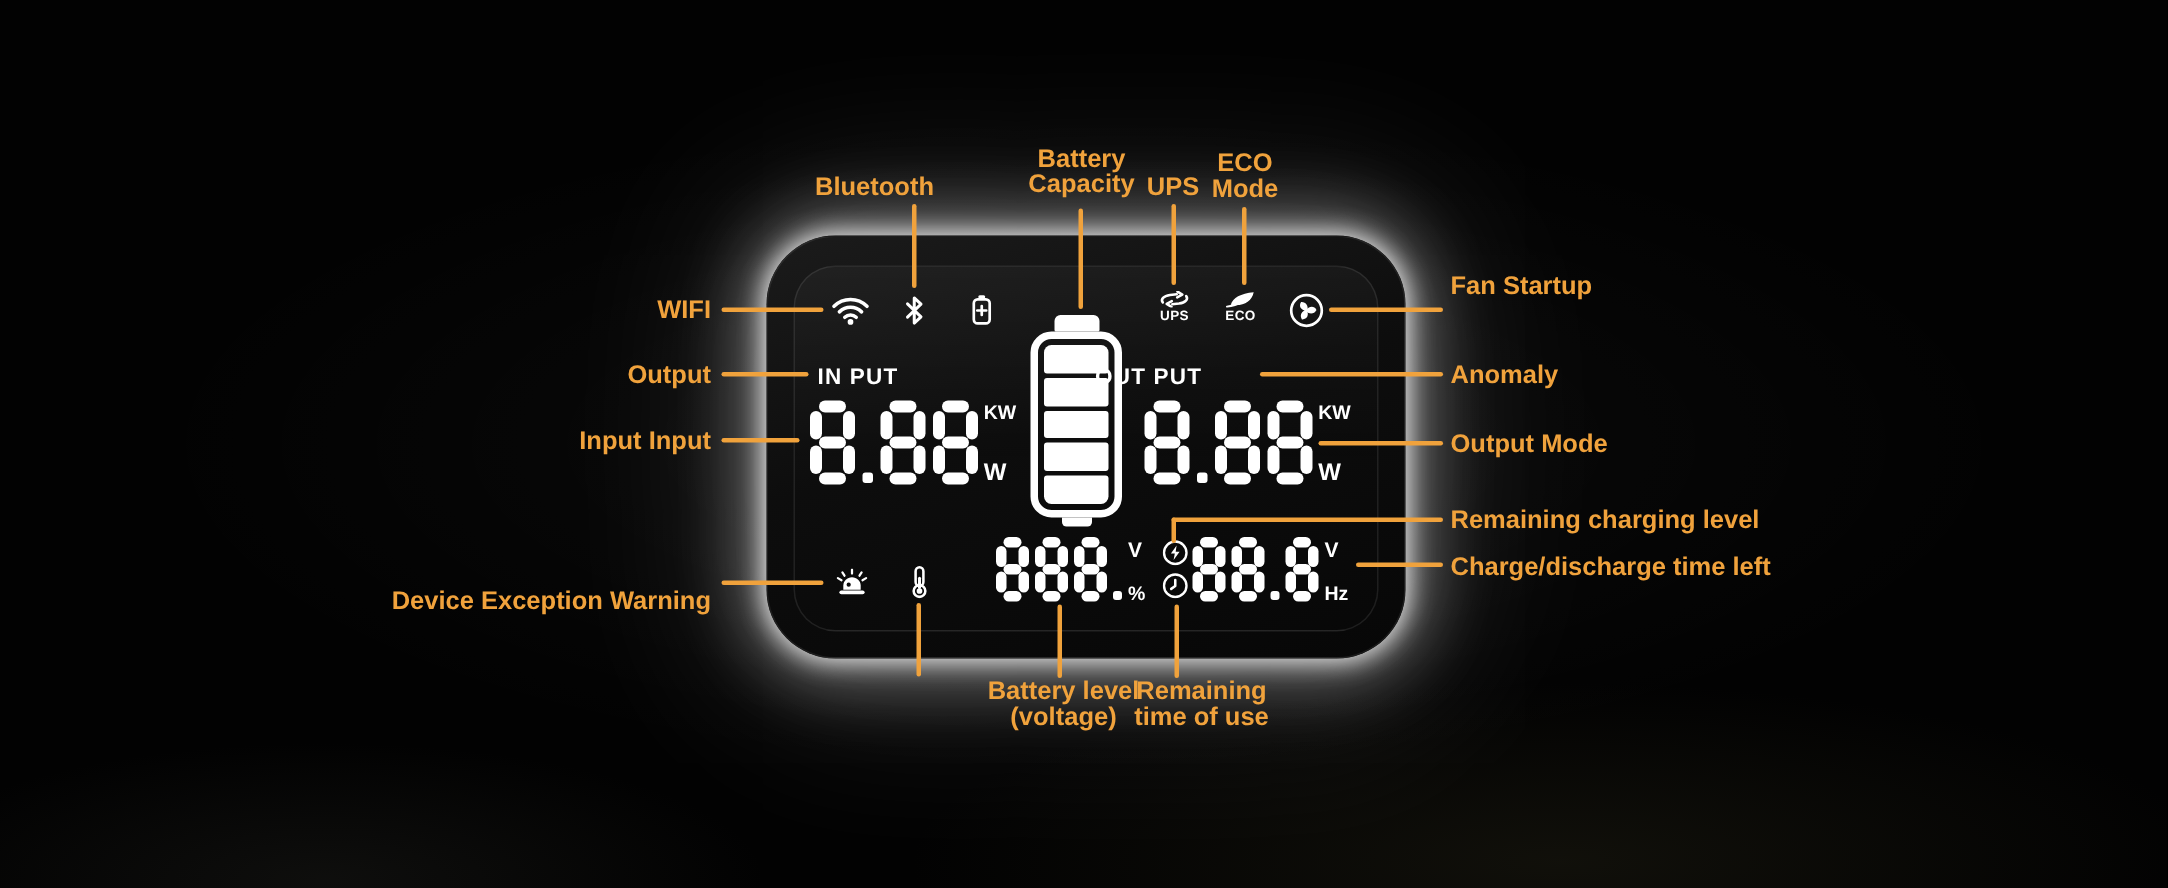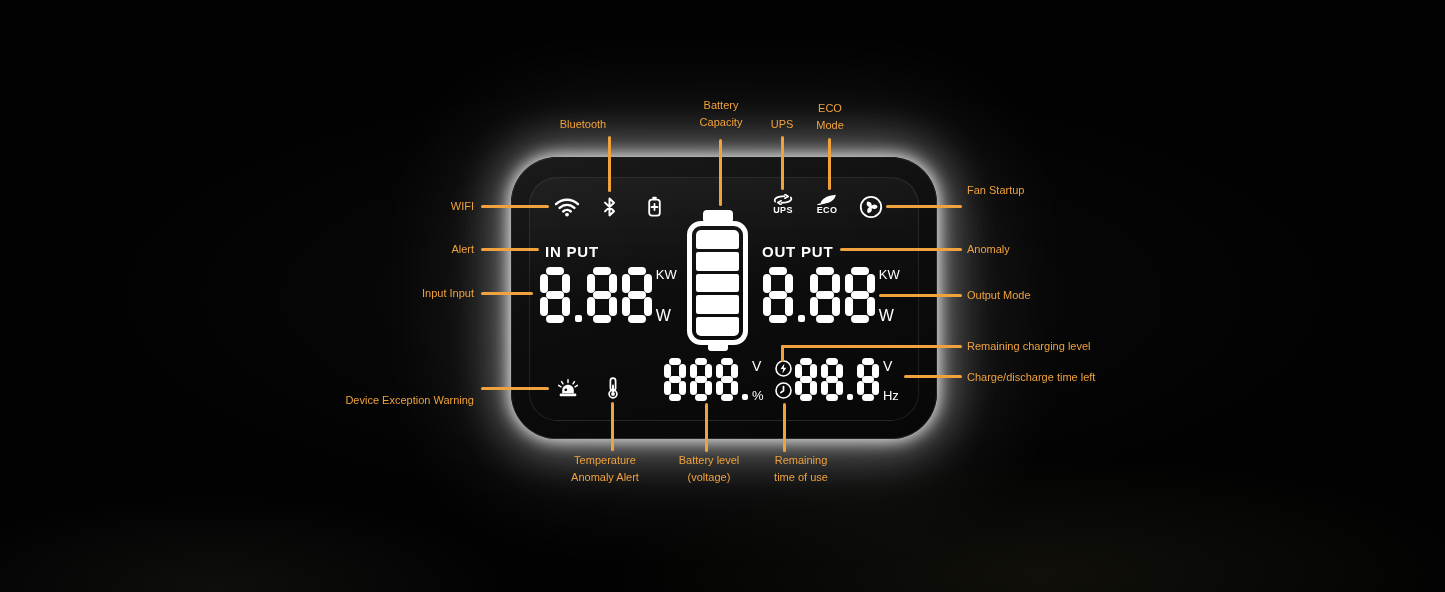--- a/index.html
+++ b/index.html
@@ -19,21 +19,21 @@
     background:linear-gradient(165deg,#1b1b1b 0%,#0d0d0d 45%,#070707 100%);
     box-shadow:0 0 16px 2px rgba(255,255,255,0.85),0 0 46px 14px rgba(255,255,255,0.38),0 0 110px 44px rgba(255,255,255,0.10);
     border:1px solid rgba(255,255,255,0.08);
   }
   .screen{
     position:absolute;left:529px;top:177px;width:388px;height:242px;border-radius:28px;
     border:1px solid rgba(255,255,255,0.09);
     background:linear-gradient(180deg,rgba(255,255,255,0.035),rgba(255,255,255,0) 55%);
   }
   
-  .lbl{position:absolute;color:var(--accent);font-size:11px;font-weight:400;line-height:17px;white-space:pre-line;}
+  .lbl{position:absolute;color:var(--accent);font-size:17px;font-weight:700;line-height:17px;white-space:pre-line;}
   .lbl.l{right:971px;text-align:right;}
   .lbl.r{left:967px;text-align:left;}
   .lbl.c{transform:translateX(-50%);text-align:center;}
   
   .cl{position:absolute;background:var(--accent);border-radius:2px;}
   .cl.h{height:3px;}
   .cl.v{width:3px;}
   
   .dlabel{position:absolute;color:#fff;font-size:15px;font-weight:700;letter-spacing:0.8px;}
   .po{position:absolute;}
@@ -45,21 +45,21 @@
   .sd{position:relative;width:var(--dw);height:var(--dh);flex:none;display:block;}
   .sd span{position:absolute;background:#fff;border-radius:calc(var(--t)/2);}
   .s-top{top:0;left:calc(var(--t)*0.75);right:calc(var(--t)*0.75);height:var(--t);}
   .s-mid{top:calc(50% - var(--t)/2);left:calc(var(--t)*0.75);right:calc(var(--t)*0.75);height:var(--t);}
   .s-bot{bottom:0;left:calc(var(--t)*0.75);right:calc(var(--t)*0.75);height:var(--t);}
   .s-tl{left:0;top:calc(var(--t)*0.75 + 1px);width:var(--t);height:calc(50% - var(--t)*1.1);}
   .s-tr{right:0;top:calc(var(--t)*0.75 + 1px);width:var(--t);height:calc(50% - var(--t)*1.1);}
   .s-bl{left:0;bottom:calc(var(--t)*0.75 + 1px);width:var(--t);height:calc(50% - var(--t)*1.1);}
   .s-br{right:0;bottom:calc(var(--t)*0.75 + 1px);width:var(--t);height:calc(50% - var(--t)*1.1);}
   .sdot{width:calc(var(--t)*0.85);height:calc(var(--t)*0.85);background:#fff;border-radius:2px;align-self:flex-end;flex:none;margin-bottom:1px;}
-  .units{display:flex;flex-direction:column;justify-content:space-between;margin-left:4px;padding:1px 0;color:#fff;font-weight:400;line-height:1;}
+  .units{display:flex;flex-direction:column;justify-content:space-between;margin-left:4px;padding:1px 0;color:#fff;font-weight:700;line-height:1;}
   .u-lg-top{font-size:13px;} .u-lg-bot{font-size:16px;}
   .u-sm-top{font-size:14px;} .u-sm-bot{font-size:13px;}
   
   .batt-nub-top{position:absolute;left:703px;top:210px;width:30px;height:11px;background:#fff;border-radius:4px 4px 1px 1px;}
   .batt-body{position:absolute;left:687px;top:221px;width:61px;height:124px;border:5px solid #fff;border-radius:14px;padding:4px;box-sizing:border-box;}
   .batt-cells{width:100%;height:100%;display:flex;flex-direction:column;gap:3px;}
   .batt-cell{flex:1;background:#fff;border-radius:2px;}
   .batt-cell:first-child{border-radius:5px 5px 2px 2px;}
   .batt-cell:last-child{border-radius:2px 2px 5px 5px;}
   .batt-nub-bot{position:absolute;left:708px;top:345px;width:20px;height:6px;background:#fff;border-radius:0 0 3px 3px;}
@@ -167,21 +167,21 @@
     <div class="batt-cells">
         <div class="batt-cell"></div>
         <div class="batt-cell"></div>
         <div class="batt-cell"></div>
         <div class="batt-cell"></div>
         <div class="batt-cell"></div>
       </div>
   </div>
   <div class="batt-nub-bot"></div>
 
-  <div class="dlabel" style="left:762px;top:243px">OUT PUT</div>
+  <div class="dlabel" style="left:730px;top:243px">OUT PUT</div>
   <div class="segrow seg-lg" style="left:763px;top:267px">
     <div class="segs">
         <i class="sd">
           <span class="s-top"></span>
           <span class="s-tl"></span>
           <span class="s-tr"></span>
           <span class="s-mid"></span>
           <span class="s-bl"></span>
           <span class="s-br"></span>
           <span class="s-bot"></span>
@@ -324,37 +324,35 @@
   <div class="cl v" style="left:608px;top:136px;height:56px"></div>
   <div class="cl v" style="left:719px;top:139px;height:67px"></div>
   <div class="cl v" style="left:781px;top:136px;height:54px"></div>
   <div class="cl v" style="left:828px;top:138px;height:52px"></div>
 
   <div class="cl v" style="left:611px;top:402px;height:49px"></div>
   <div class="cl v" style="left:705px;top:403px;height:49px"></div>
   <div class="cl v" style="left:783px;top:403px;height:49px"></div>
 
   <div class="lbl l" style="top:198px">WIFI</div>
-  <div class="lbl l" style="top:241px">Alert</div>
+  <div class="lbl l" style="top:241px">Output</div>
   <div class="lbl l" style="top:285px">Input Input</div>
   <div class="lbl l" style="top:392px">Device Exception Warning</div>
 
   <div class="lbl c" style="left:583px;top:116px">Bluetooth</div>
   <div class="lbl c" style="left:721px;top:97px">Battery
 Capacity</div>
   <div class="lbl c" style="left:782px;top:116px">UPS</div>
   <div class="lbl c" style="left:830px;top:100px">ECO
 Mode</div>
 
   <div class="lbl r" style="top:182px">Fan Startup</div>
   <div class="lbl r" style="top:241px">Anomaly</div>
   <div class="lbl r" style="top:287px">Output Mode</div>
   <div class="lbl r" style="top:338px">Remaining charging level</div>
   <div class="lbl r" style="top:369px">Charge/discharge time left</div>
 
-  <div class="lbl c" style="left:605px;top:452px">Temperature
-Anomaly Alert</div>
   <div class="lbl c" style="left:709px;top:452px">Battery level
 (voltage)</div>
   <div class="lbl c" style="left:801px;top:452px">Remaining
 time of use</div>
 
 </div>
 
 </body></html>

